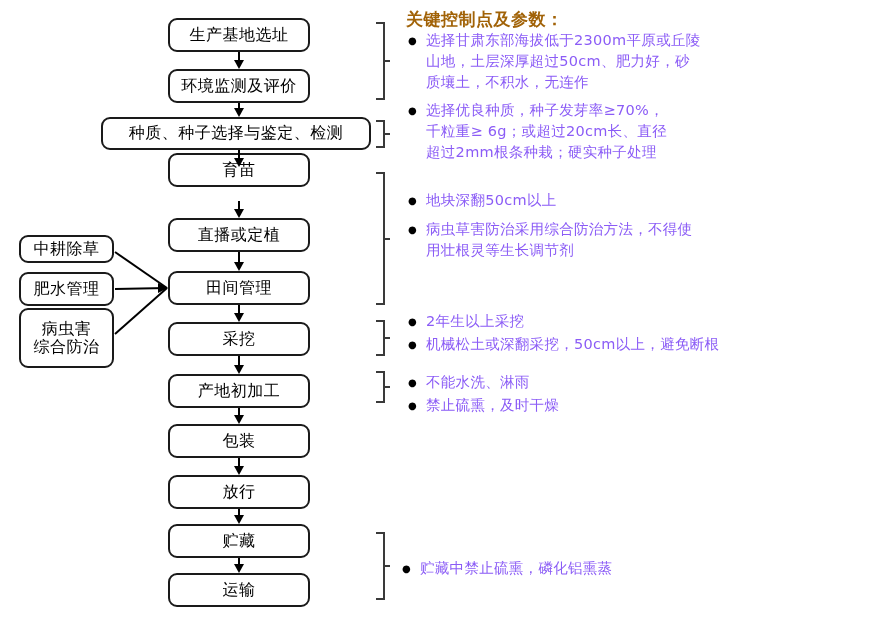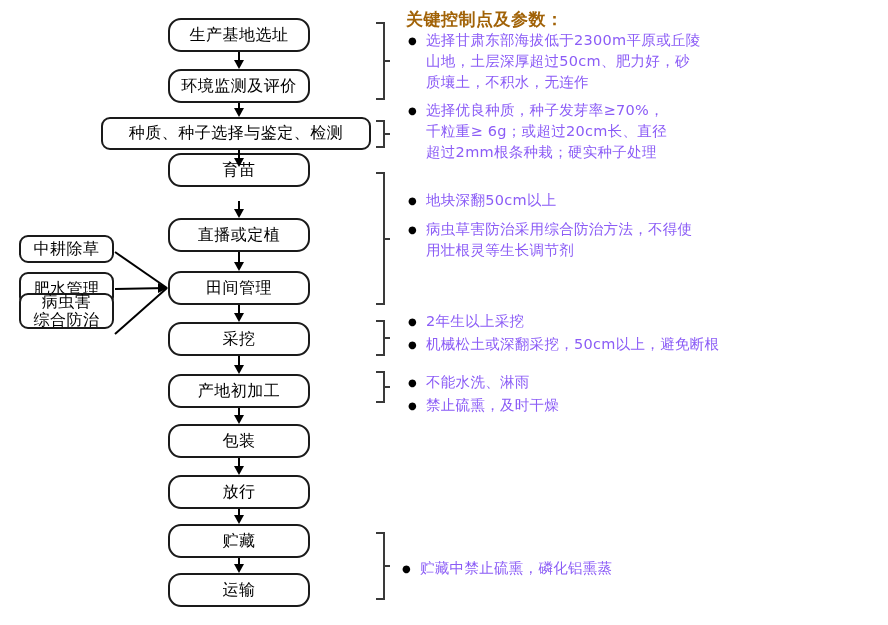--- a/index.html
+++ b/index.html
@@ -33,21 +33,20 @@
     font-size: 16px;
     line-height: 1.15;
     letter-spacing: 0.5px;
     color: #000000;
     white-space: pre-line;
   }
   .node.main {
     left: 168px;
     width: 142px;
     height: 34px;
-    border-radius: 13px;
   }
   .node.wide {
     left: 101px;
     width: 270px;
     height: 33px;
   }
   .node.side {
     left: 19px;
     width: 95px;
   }
@@ -162,21 +161,21 @@
   <div class="arrow" style="top:252px; height:11px"></div>
   <div class="arrow" style="top:305px; height:9px"></div>
   <div class="arrow" style="top:356px; height:10px"></div>
   <div class="arrow" style="top:408px; height:8px"></div>
   <div class="arrow" style="top:458px; height:9px"></div>
   <div class="arrow" style="top:509px; height:7px"></div>
   <div class="arrow" style="top:558px; height:7px"></div>
 
   <div class="node side" style="top:235px;height:28px">中耕除草</div>
   <div class="node side" style="top:272px;height:34px">肥水管理</div>
-  <div class="node side" style="top:293px;height:36px">病虫害
+  <div class="node side" style="top:308px;height:60px">病虫害
 综合防治</div>
 
   <svg class="connector" style="left:0;top:0;width:320px;height:400px">
     <line x1="115" y1="252" x2="167" y2="288" stroke="#000000" stroke-width="2"></line>
     <line x1="115" y1="289" x2="167" y2="288" stroke="#000000" stroke-width="2"></line>
     <line x1="115" y1="334" x2="167" y2="288" stroke="#000000" stroke-width="2"></line>
     <polygon points="168,288 158,283 158,293" fill="#000000"></polygon>
   </svg>
 
   <div class="bracket" style="left:376px;top:22px;height:78px"></div>

